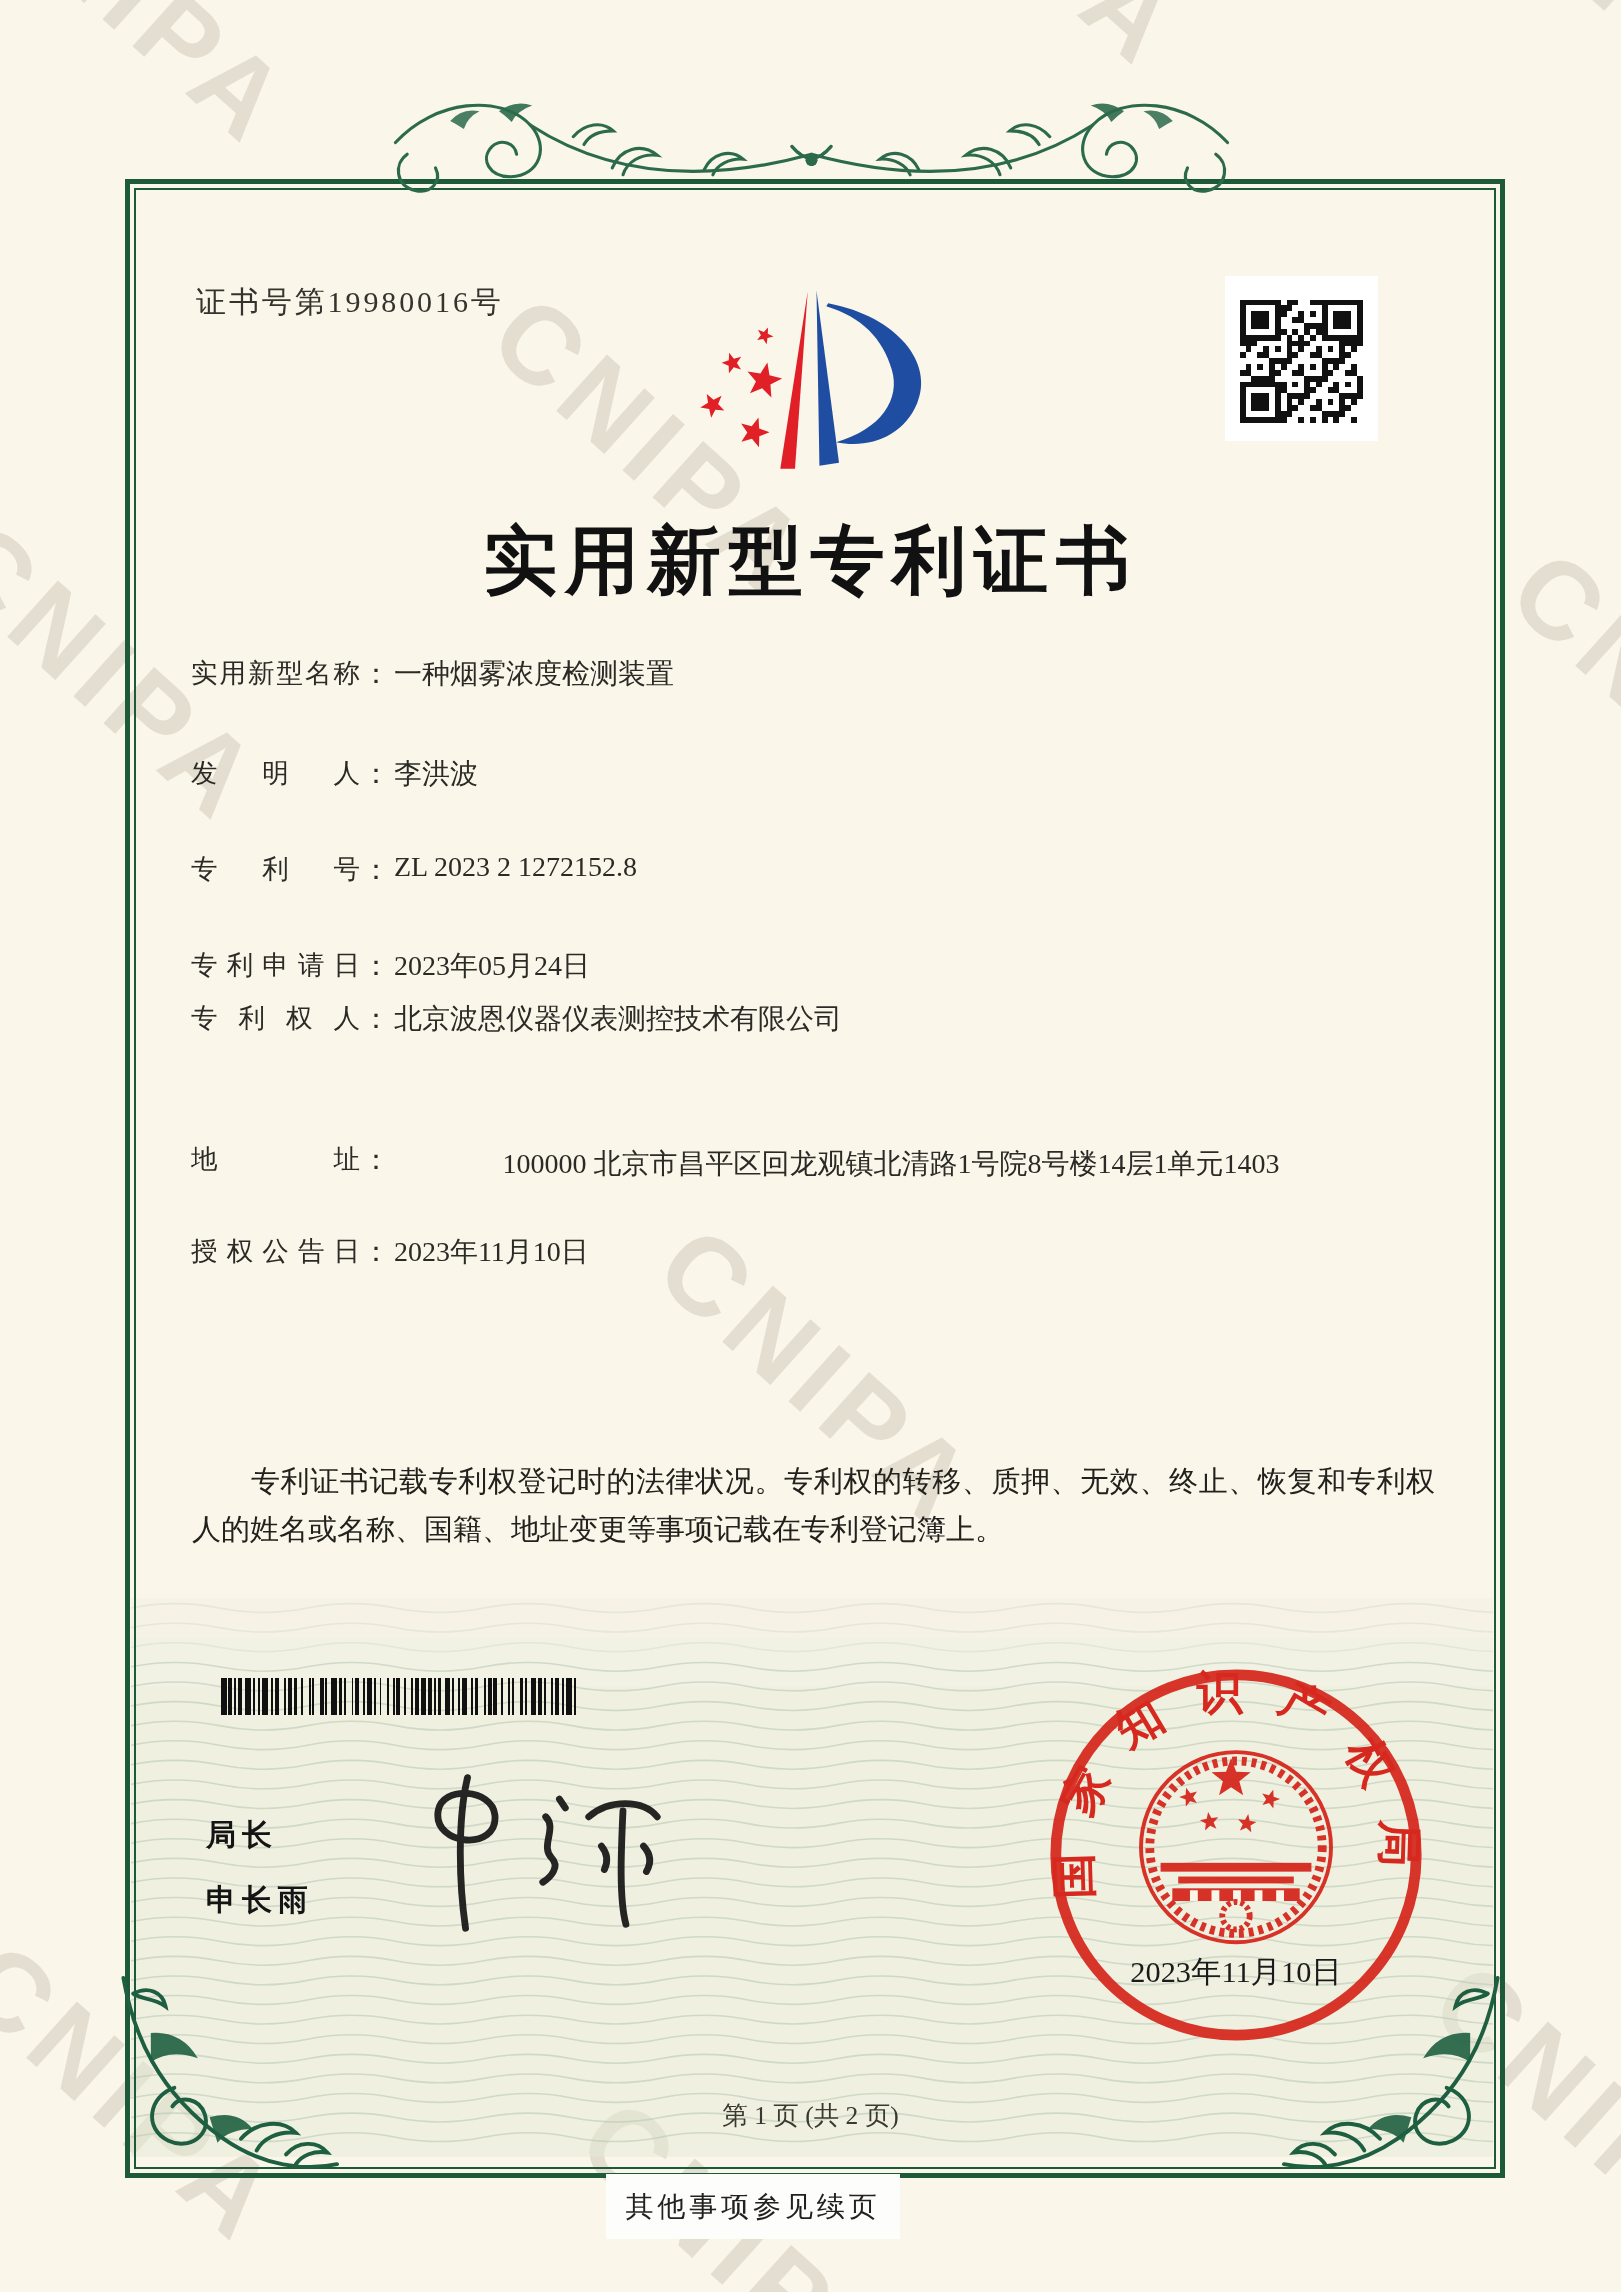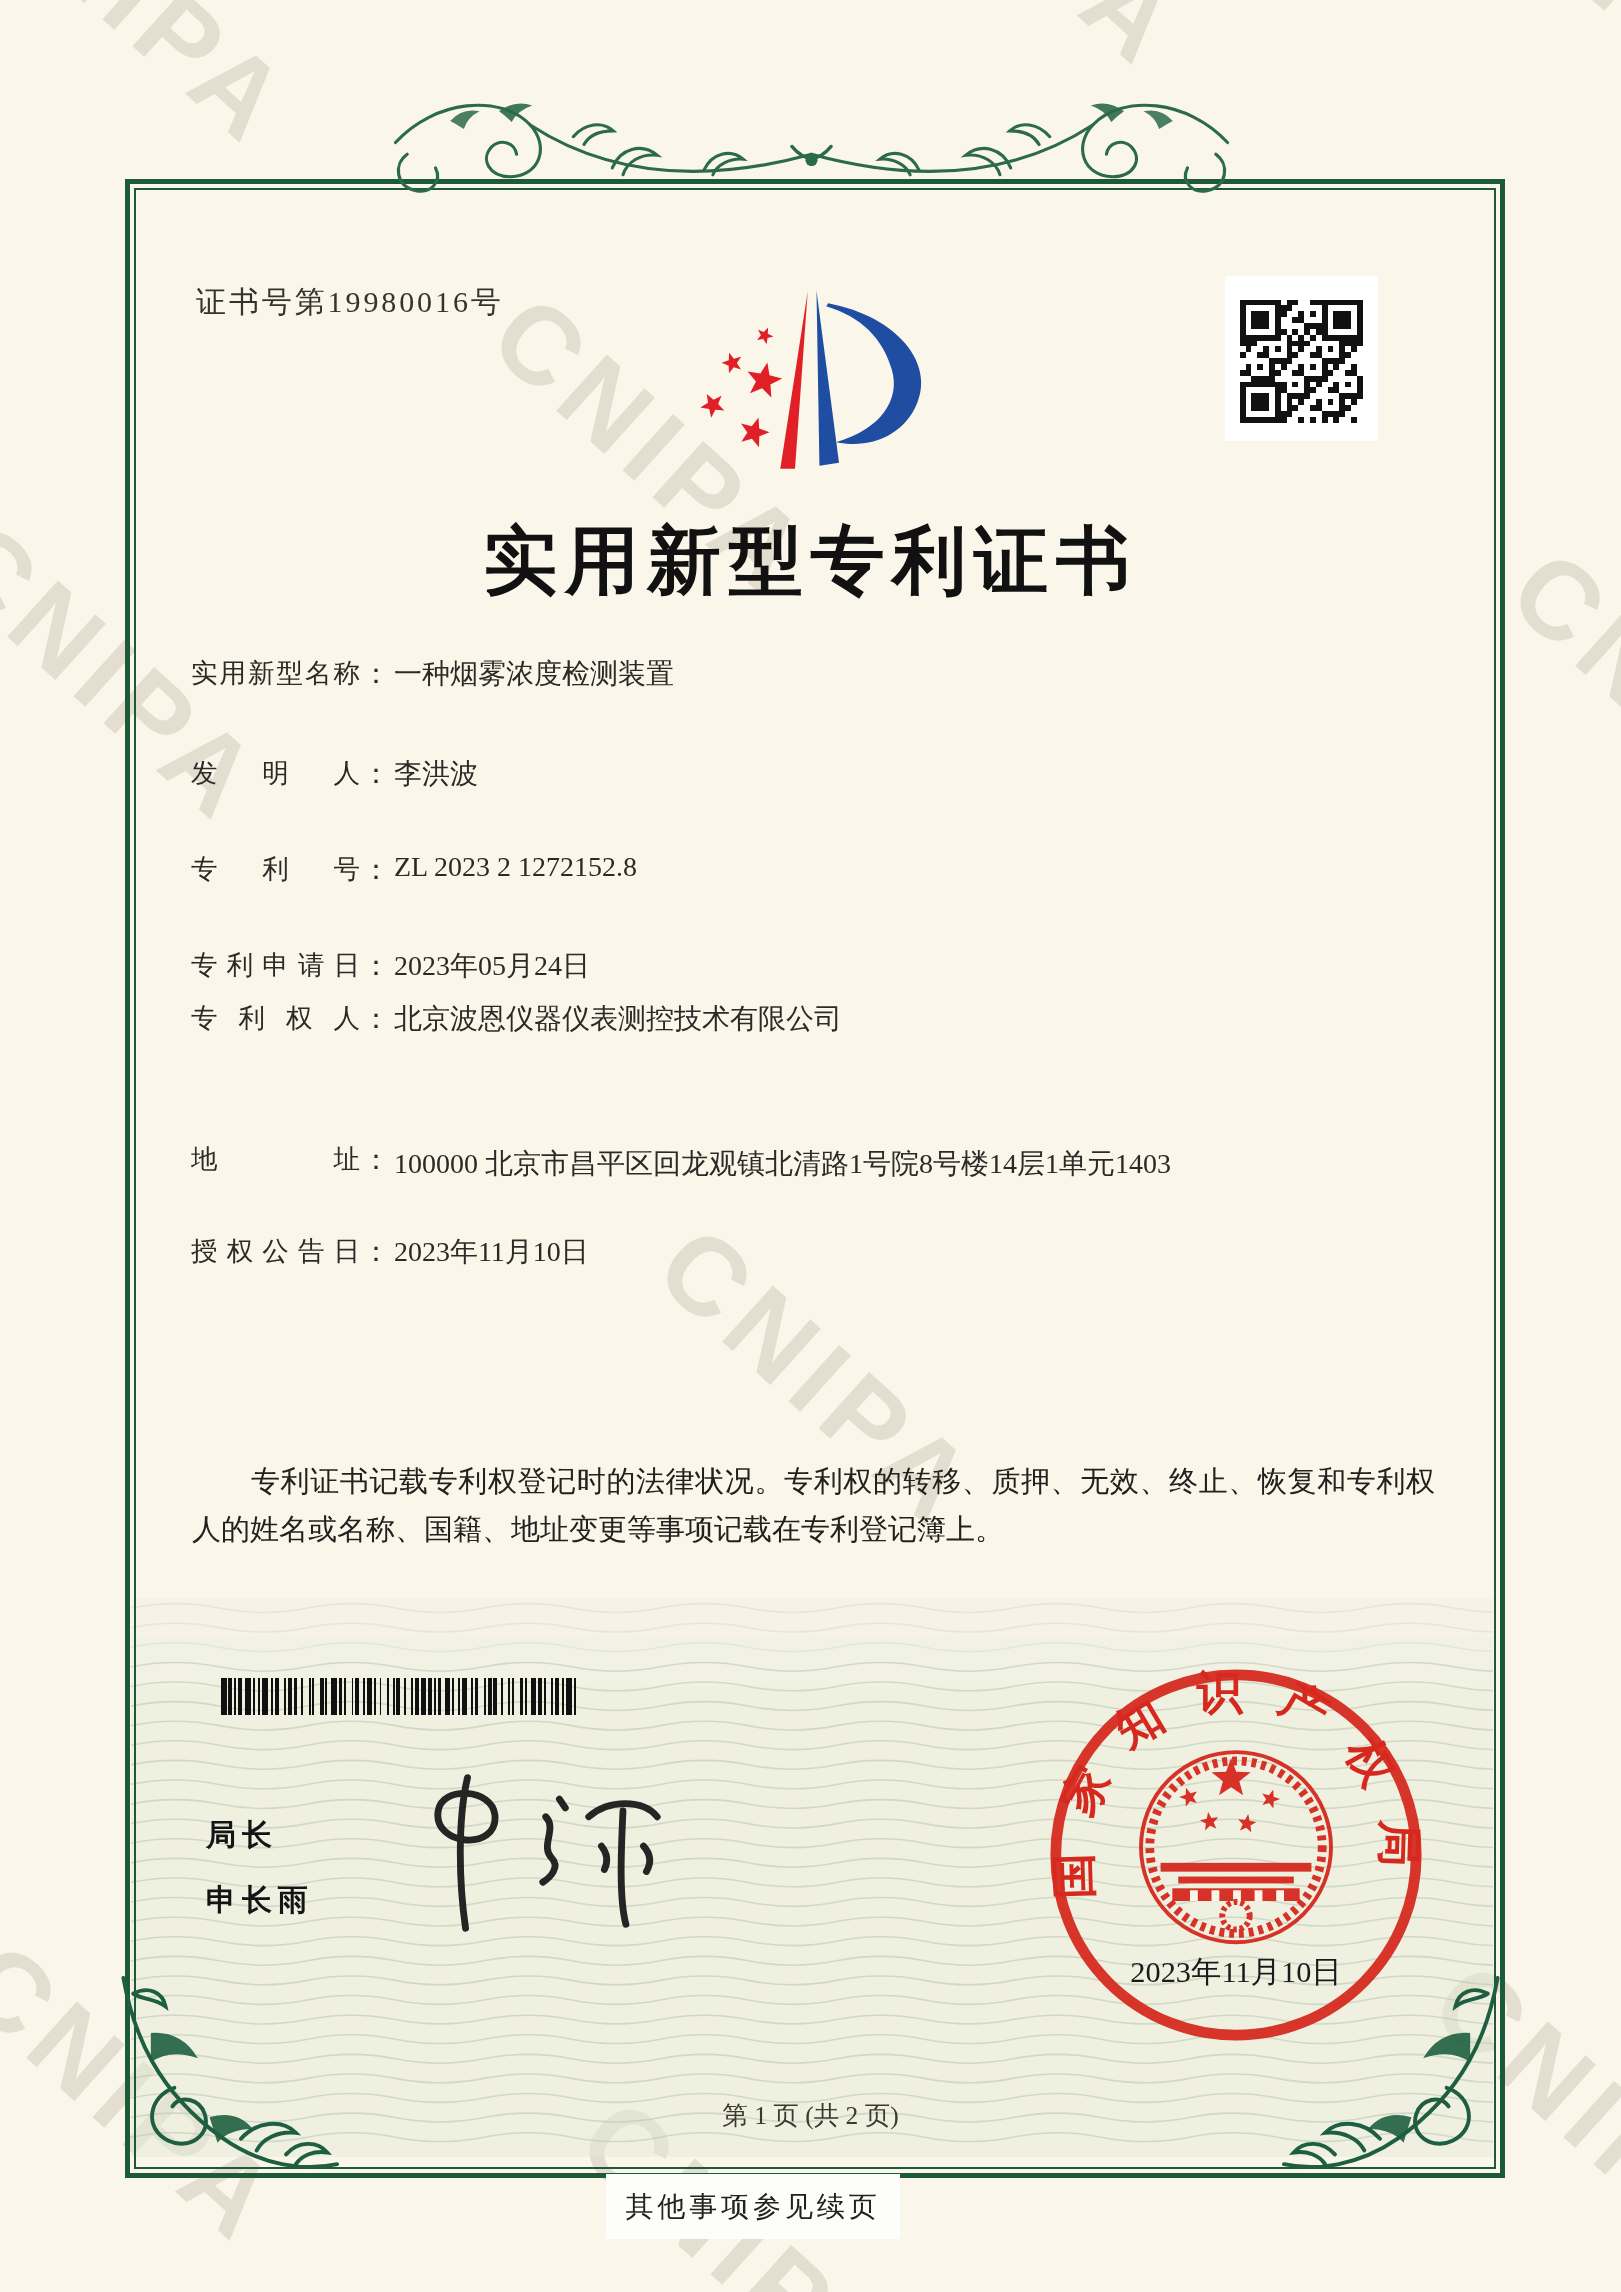--- a/index.html
+++ b/index.html
@@ -31,21 +31,21 @@
   .qr span{display:block;}
   .qr .b{background:#111;}
 
   .title{position:absolute;left:0;right:0;top:512px;margin:0;text-align:center;
          font-size:74px;font-weight:700;letter-spacing:7.8px;color:#111;font-family:Liberation Mono, monospace;}
 
   .frow{position:absolute;left:191px;font-size:28px;color:#2c2a26;white-space:nowrap;}
   .flabel{display:inline-block;width:169px;font-size:26.5px;text-align:justify;text-align-last:justify;vertical-align:top;}
   .fcolon{display:inline-block;margin:0 3.9px 0 2px;vertical-align:top;}
   .fvalue{display:inline-block;vertical-align:top;}
-  .fvalue.wrap{white-space:normal;width:994px;line-height:45px;}
+  .fvalue.wrap{white-space:normal;width:994px;line-height:45px;text-align:center;}
   .frow2{position:absolute;left:802px;font-size:28px;color:#2c2a26;white-space:nowrap;}
 
   .para{position:absolute;left:192px;width:1243px;margin:0;font-size:29px;line-height:48px;
         color:#23211d;text-align:justify;text-indent:59px;font-style:normal;}
 
   .barcode{position:absolute;left:221px;top:1678px;width:361px;height:37px;display:flex;
            align-items:stretch;overflow:hidden;z-index:4;}
   .barcode i{display:block;height:100%;}
 
   .signer{position:absolute;left:206px;font-family:"Liberation Sans","DejaVu Sans",sans-serif;

